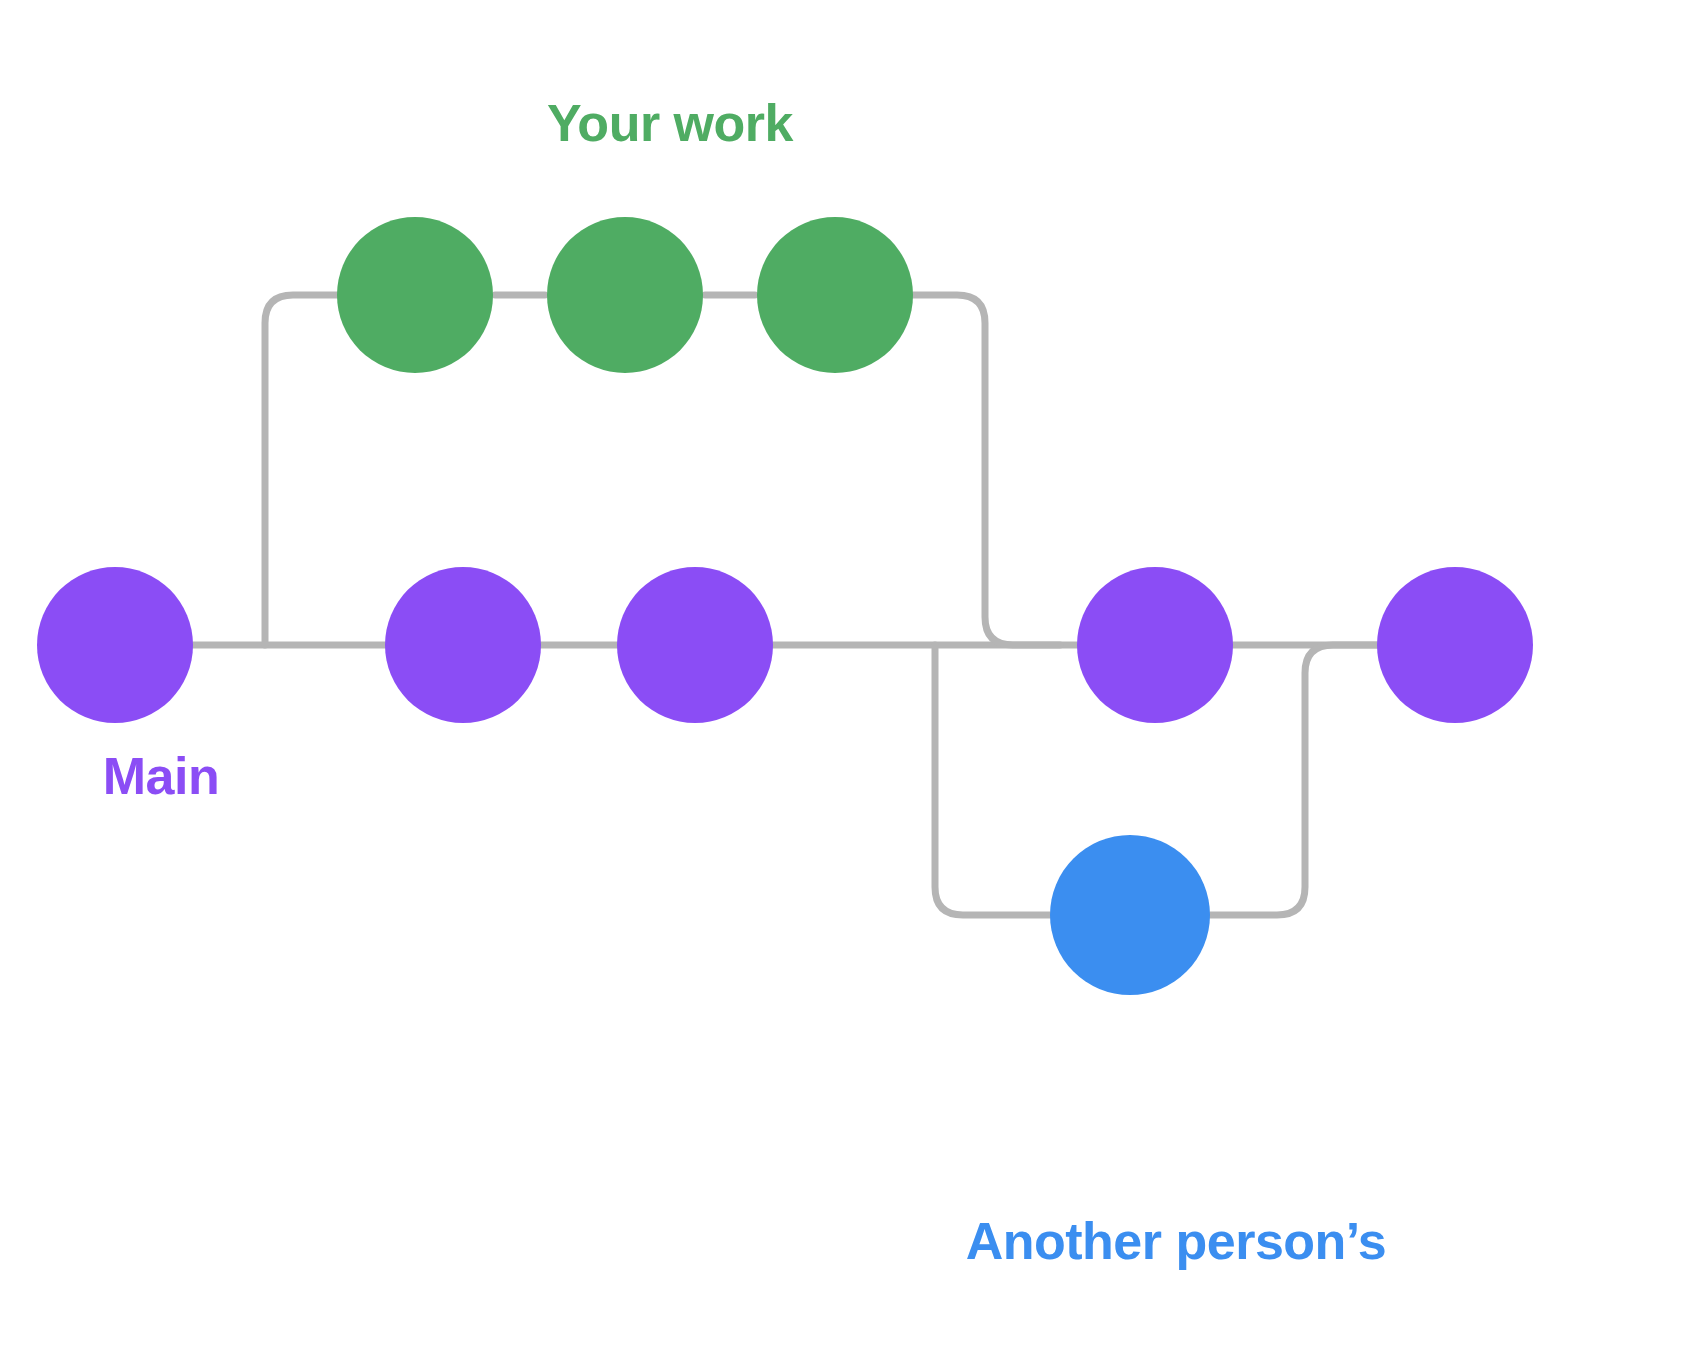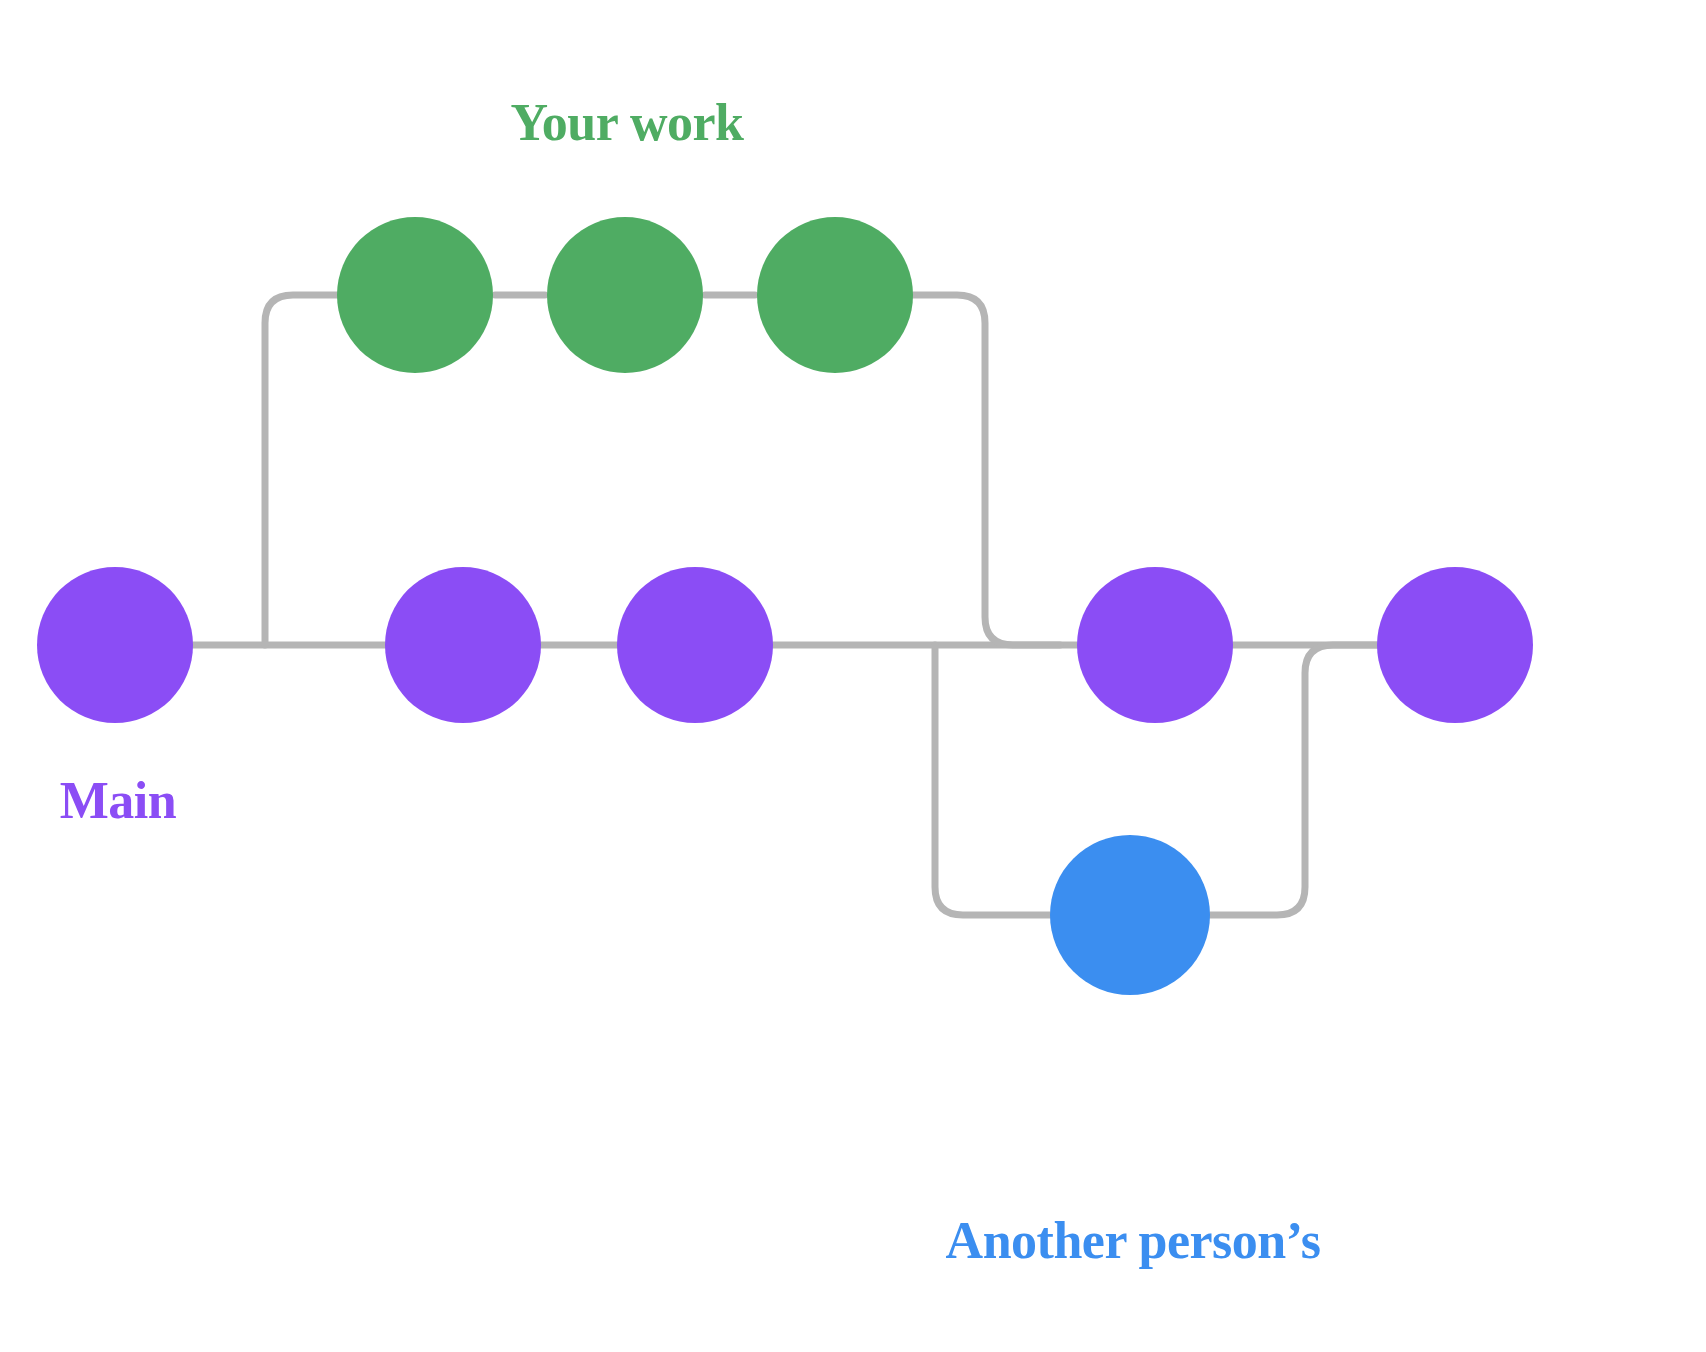--- a/index.html
+++ b/index.html
@@ -21,36 +21,37 @@
   #graph-svg {
     position: absolute;
     left: 0;
     top: 0;
     width: 1706px;
     height: 1352px;
     display: block;
   }
   .label {
     position: absolute;
-    font-family: Liberation Serif, serif;
+    font-family: Liberation Sans, sans-serif;
     font-weight: bold;
     white-space: pre;
     letter-spacing: -0.5px;
+    margin-left: 43px;
   }
   #label-your-work {
     left: 0;
     top: 92px;
     width: 1254px;
     text-align: center;
     font-size: 52px;
     line-height: 62px;
   }
   #label-main {
     left: 0;
-    top: 770px;
+    top: 745px;
     width: 236px;
     text-align: center;
     font-size: 52px;
     line-height: 62px;
   }
   #label-another-person {
     left: 762px;
     top: 1046px;
     width: 742px;
     text-align: center;

